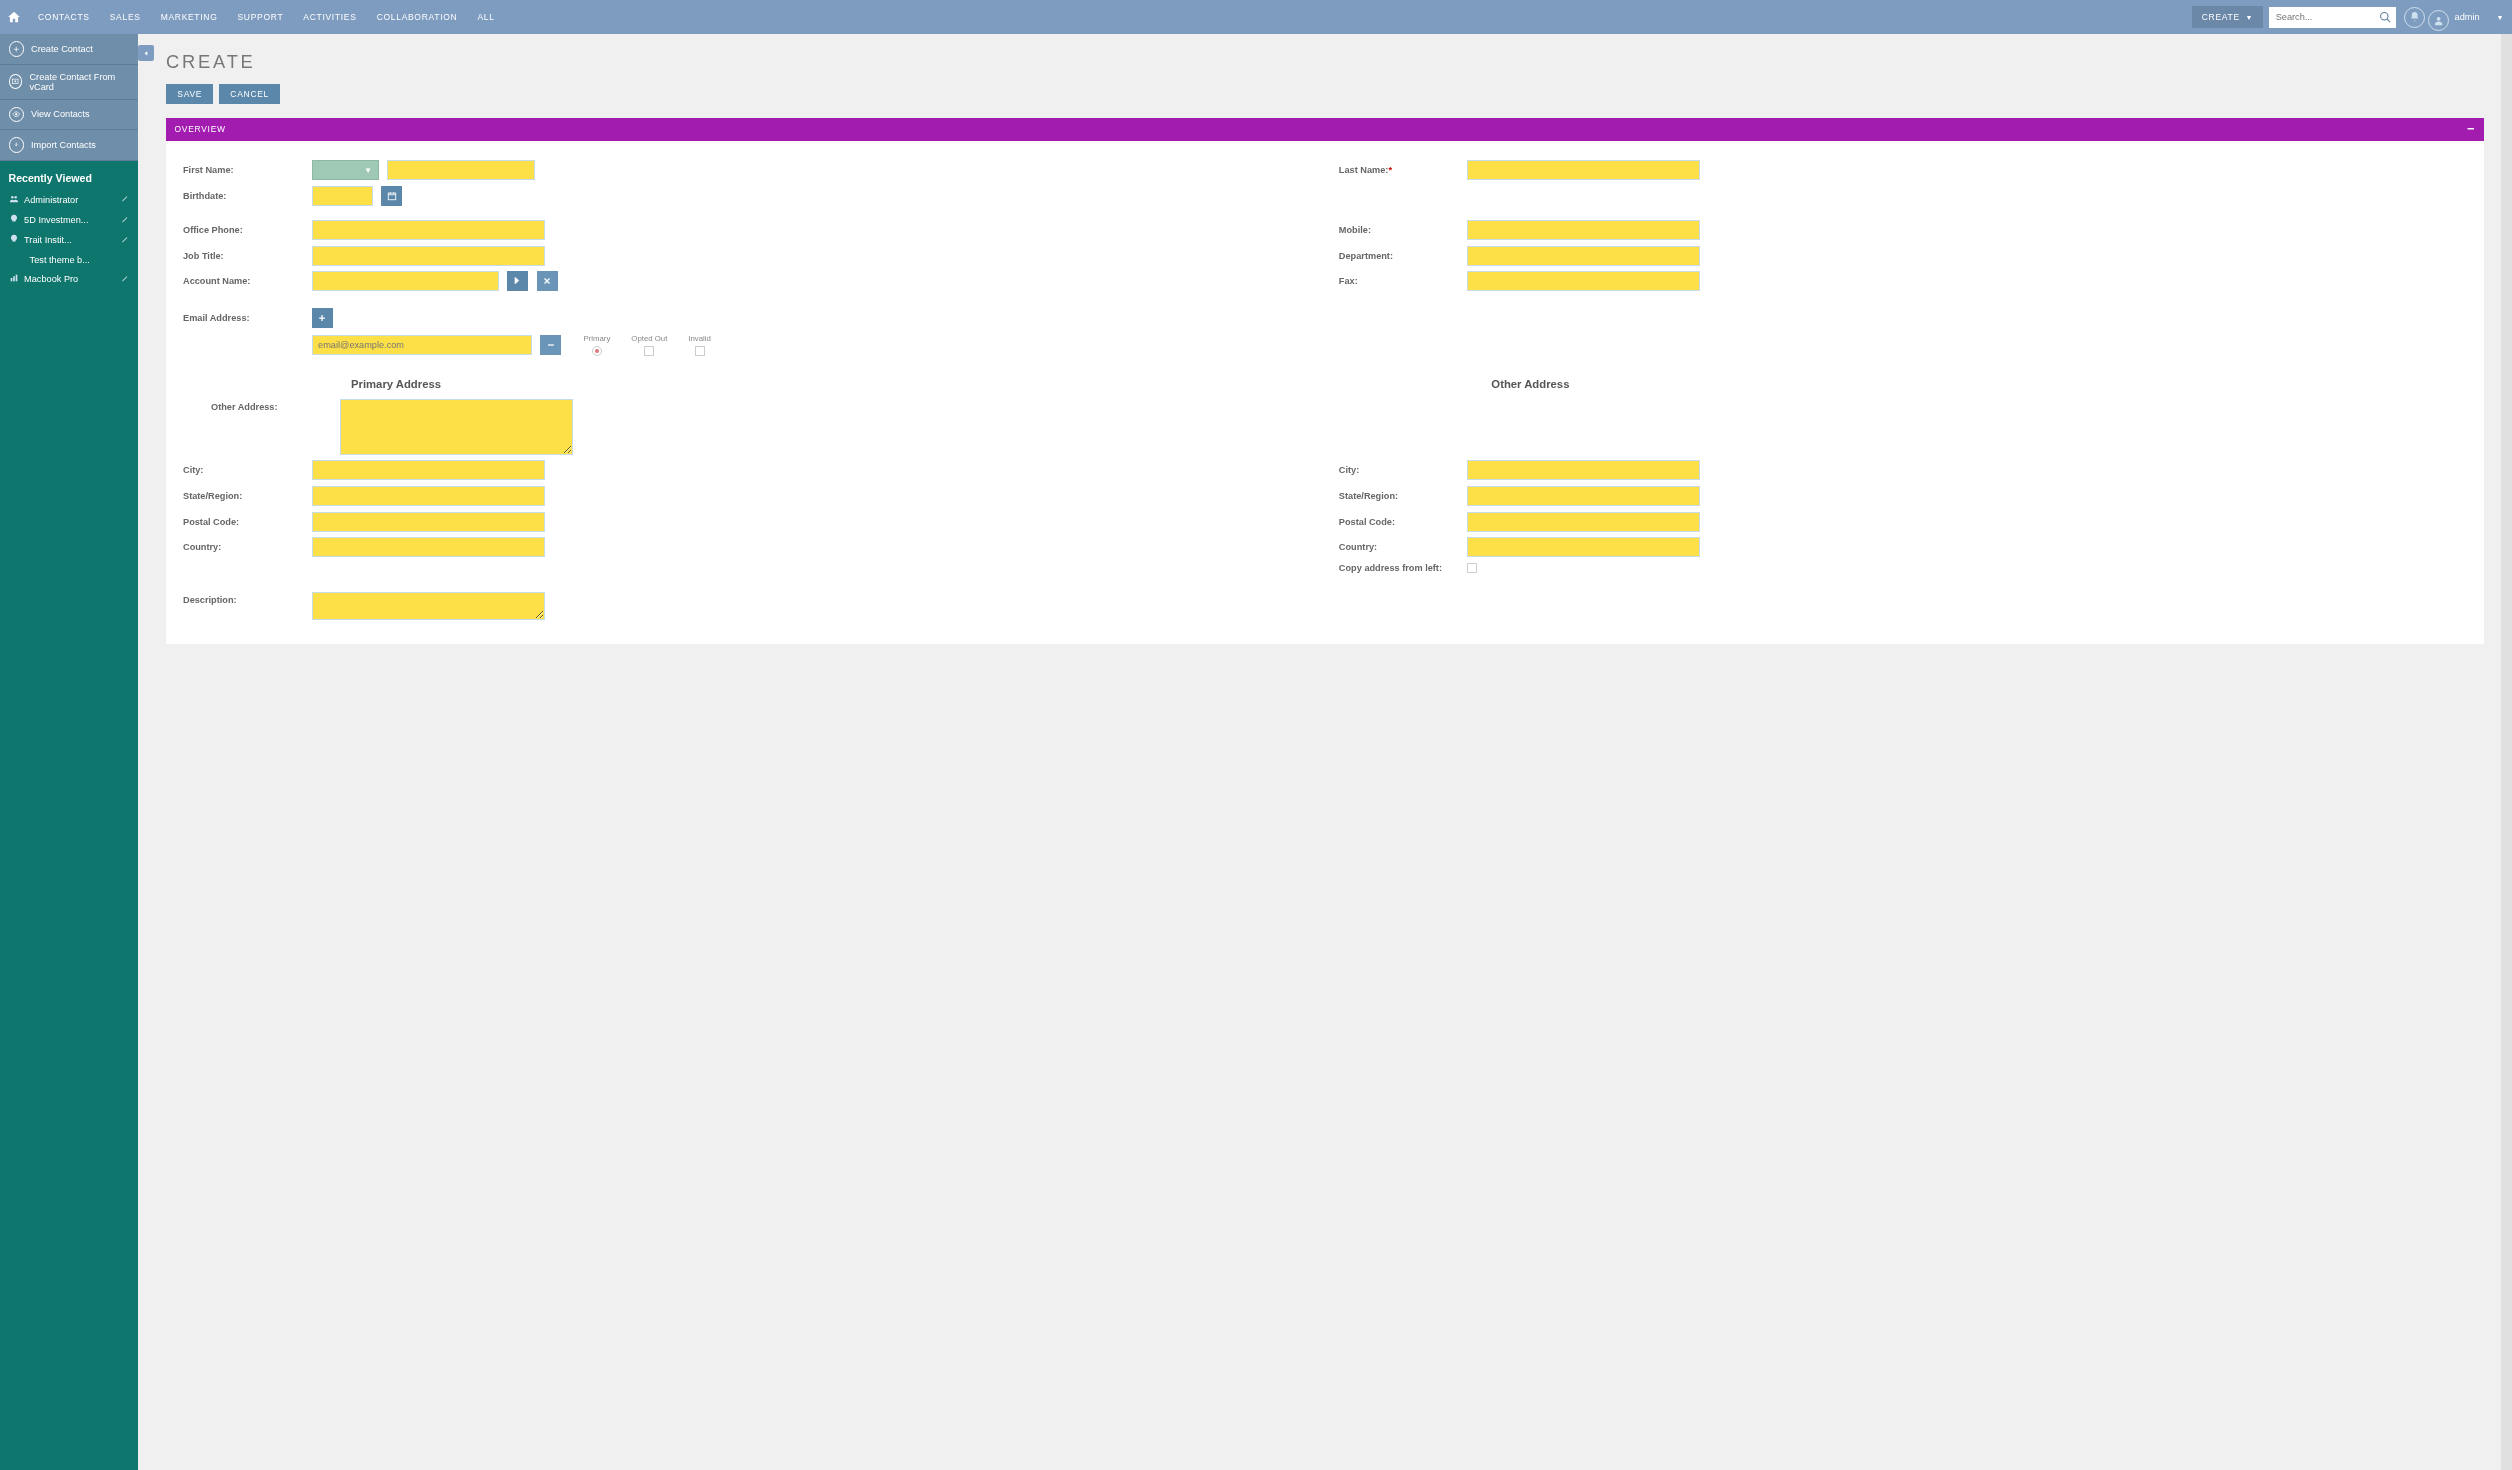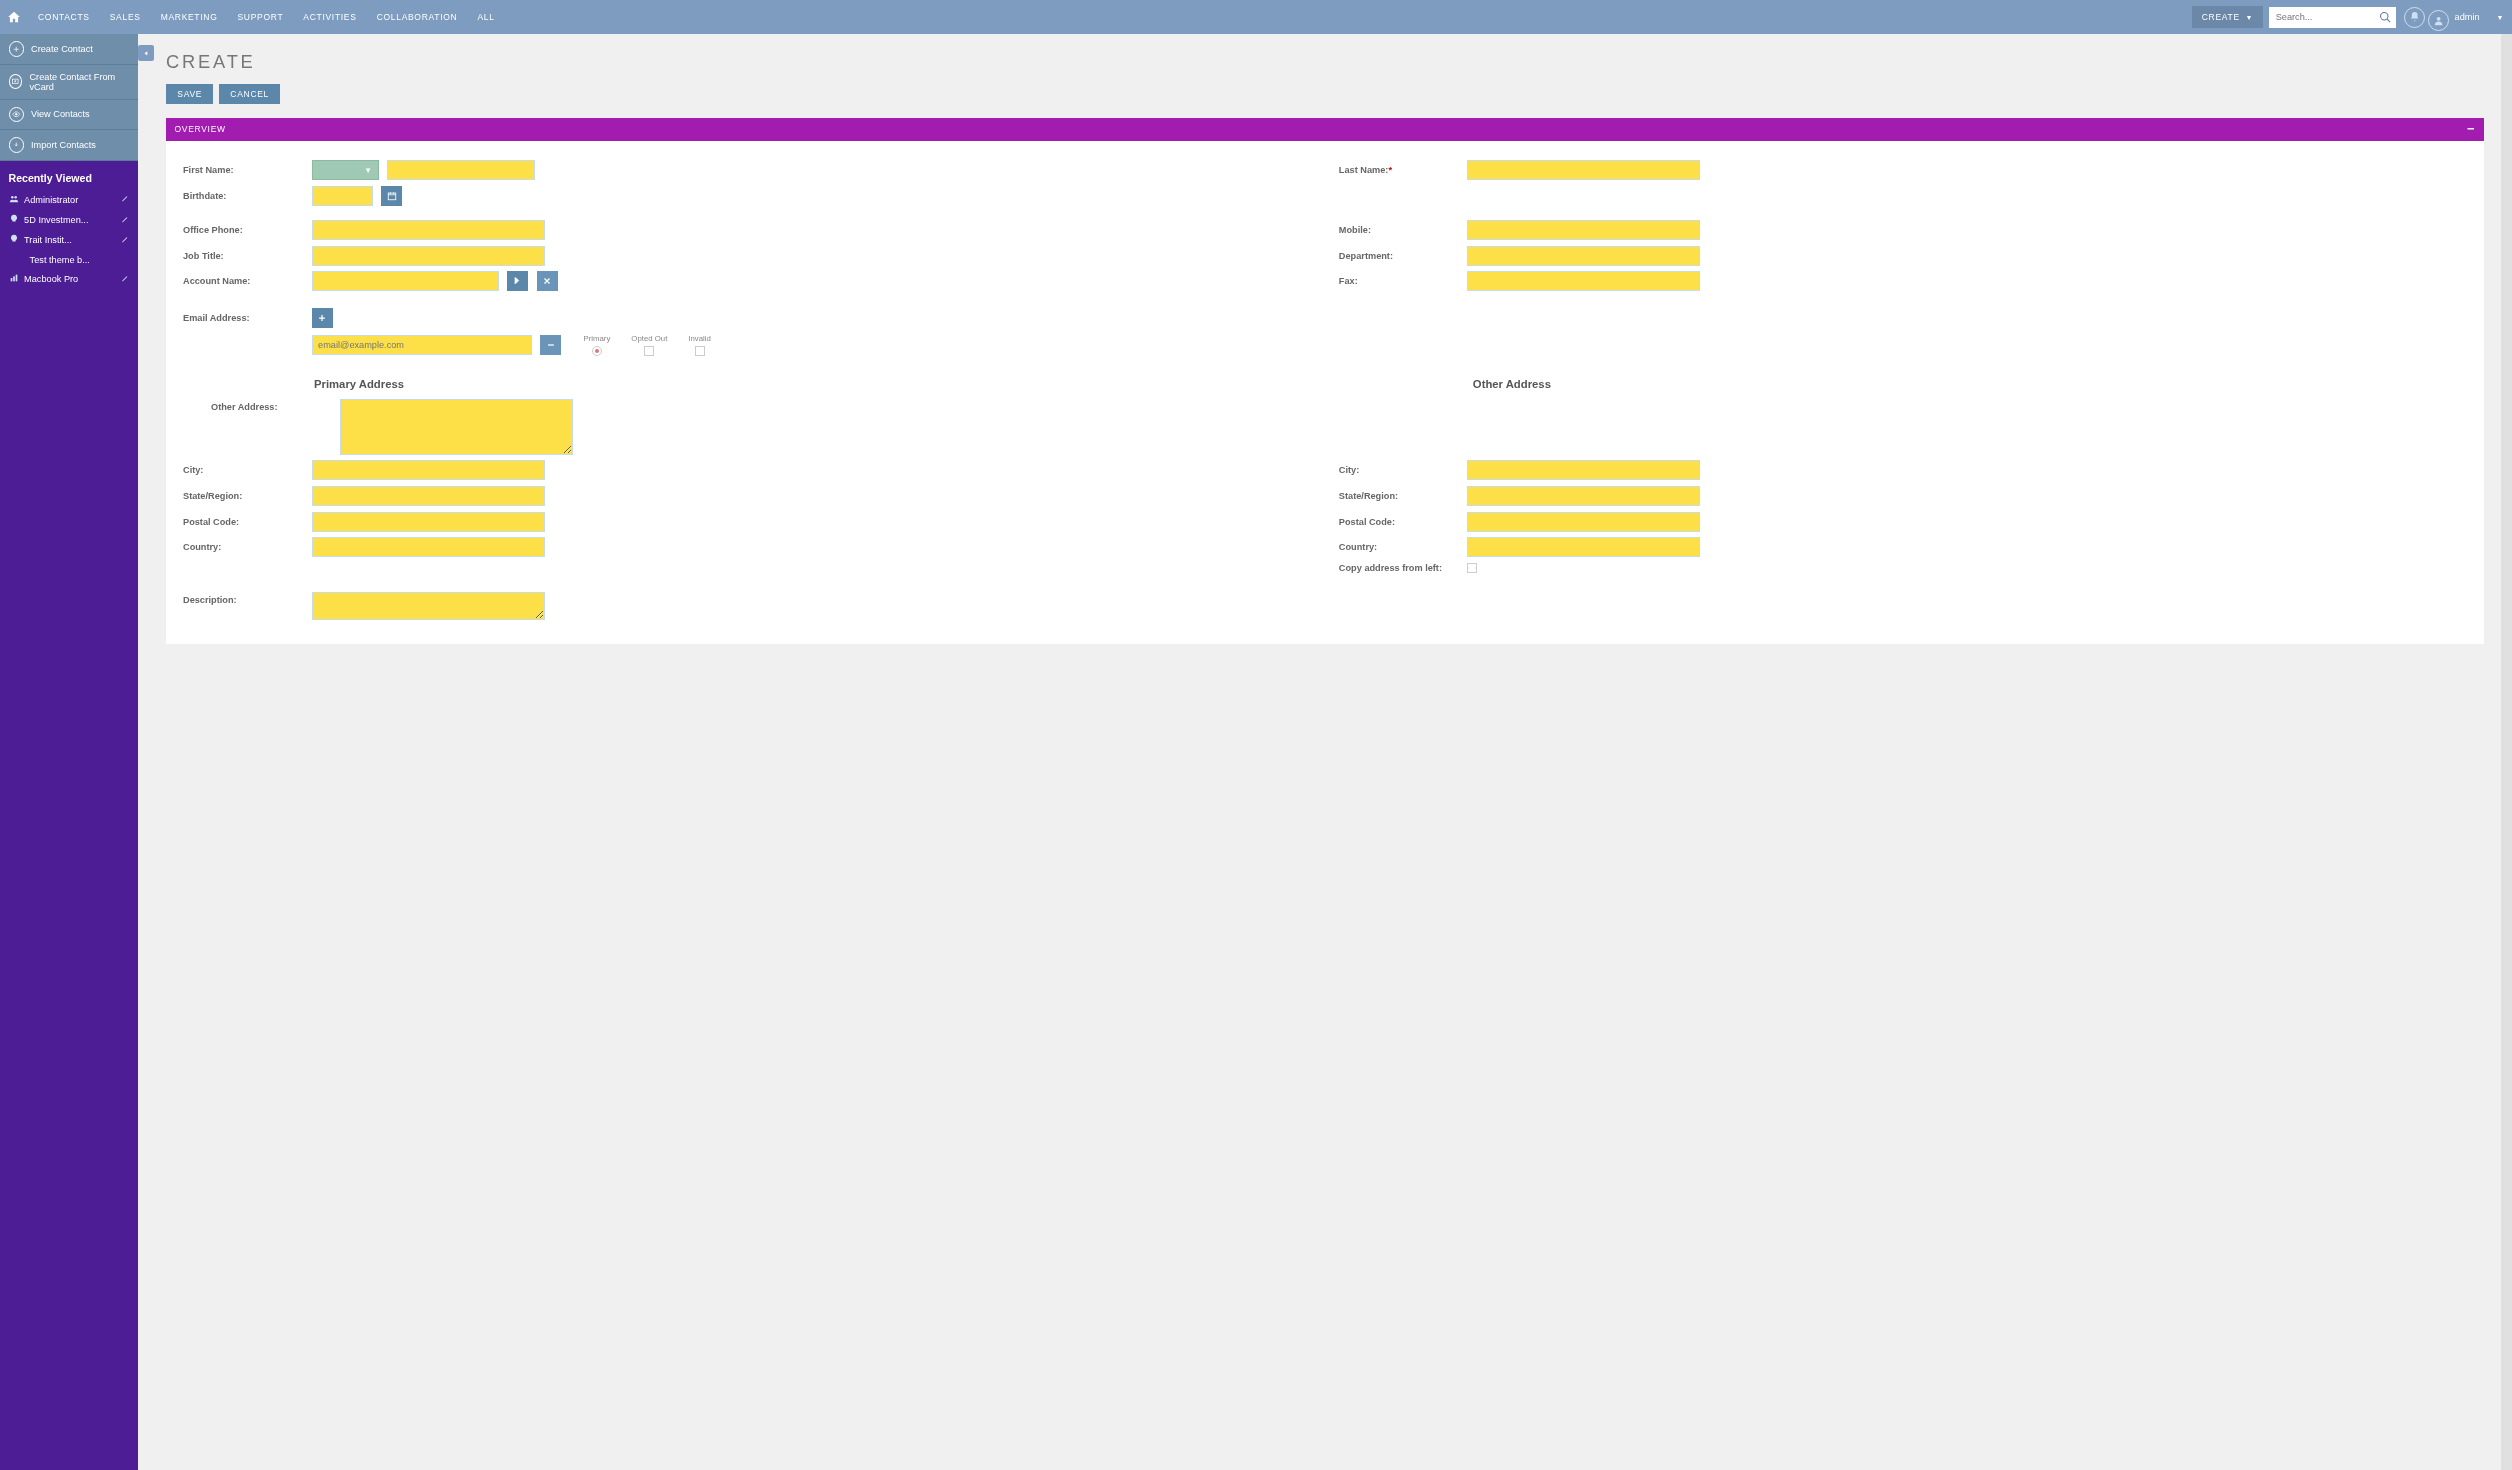--- a/index.html
+++ b/index.html
@@ -22,21 +22,21 @@
 .nav-search .sicon svg { width: 12.7px; height: 12.7px; stroke: #5b7998; fill:none; stroke-width:2; }
 .nav-icon-circle { width: 21px; height: 21px; border: 1.4px solid #cfe0ef; border-radius: 50%; display: flex; align-items:center; justify-content:center; margin-right: 5.6px; }
 .nav-icon-circle.second { margin-top: 7px; margin-left:-2.8px;}
 .nav-icon-circle svg { width: 11.3px; height: 11.3px; fill: #cfe0ef; }
 .nav-user { color: #fff; font-size: 9.2px; display: flex; align-items: center; gap: 17px; margin-right: 8.5px; cursor:pointer;}
 .nav-user .chev { font-size:7px;}
 
 .body { display: flex; flex: 1; overflow:hidden; }
 
 
-.sidebar { width: 138px; background: #4c1d95; color: #fff; display: flex; flex-direction: column; font-size:9.2px; }
+.sidebar { width: 138px; background: #0f766e; color: #fff; display: flex; flex-direction: column; font-size:9.2px; }
 .side-action { display: flex; align-items: center; gap: 7px; padding: 7px 8.5px; border-bottom: 0.7px solid #5f7d99; cursor:pointer; background:#6f8eaa;}
 .side-action .ic { width: 15.5px; height: 15.5px; border: 1.4px solid #fff; border-radius: 50%; display:flex; align-items:center; justify-content:center;}
 .side-action .ic svg{ width:8.5px;height:8.5px;fill:#fff;stroke:#fff;}
 .side-recent-hdr { padding: 11.3px 8.5px 5.6px; font-weight: 600; font-size: 10.6px; }
 .side-recent-item { display: flex; align-items: center; gap: 5.6px; padding: 4.2px 8.5px; cursor:pointer;}
 .side-recent-item .ricon svg { width: 10px; height: 10px; fill: #cfe0ef; }
 .side-recent-item .rlabel { flex:1; white-space:nowrap; overflow:hidden; text-overflow:ellipsis;}
 .side-recent-item .redit svg{ width:8.5px;height:8.5px;fill:#cfe0ef;}
 .side-recent-item.noicon .ricon{width:0;}
 
@@ -60,21 +60,21 @@
 .fsmall { width:61px; height:20px;}
 .ftextarea{ width:233px; height:56px; resize:both;}
 .dropdown-btn{ width:67px; height:20px; background:#9fc9b4; border:0.7px solid #8bb9a2; display:flex; align-items:center; justify-content:flex-end; padding-right:5.6px; cursor:pointer;}
 .dropdown-btn .tri{ color:#fff; font-size:7.8px;}
 .finput.withdrop{ width:148px;}
 .icon-btn{ width:21px;height:20px; background:#5b87aa; display:flex; align-items:center; justify-content:center; cursor:pointer; border:none;}
 .icon-btn svg{width:10px;height:10px;fill:#fff;stroke:#fff;}
 .icon-btn.light{ background:#6a95b8;}
 .section-hdr{ font-size:11.3px; font-weight:600; color:#555; padding: 20px 17px 5.6px 148px;}
 .section-hdr.right{padding-left:0;}
-.two-sections{ display:flex;}
+.two-sections{ display:flex;margin-left:37px;}
 .two-sections > div{flex:1;}
 .email-opts{ display:flex; gap:21px; margin-left:14px; font-size:7.8px; color:#888; flex-direction:row;}
 .email-opt{ display:flex; flex-direction:column; align-items:center; gap:2.8px;}
 .radio-dot{ width:10px;height:10px;border:0.7px solid #ccc; border-radius:50%; display:flex;align-items:center;justify-content:center; cursor:pointer;}
 .radio-dot.on::after{content:"";width:4.2px;height:4.2px;background:#d77; border-radius:50%;}
 .chk{ width:10px;height:10px;border:0.7px solid #ccc; cursor:pointer; background:#fff;}
 .acct-input{width:187px;}
 .rightbar{ width:11.3px; background:#e0e0e0;}
 </style>
 </head>

